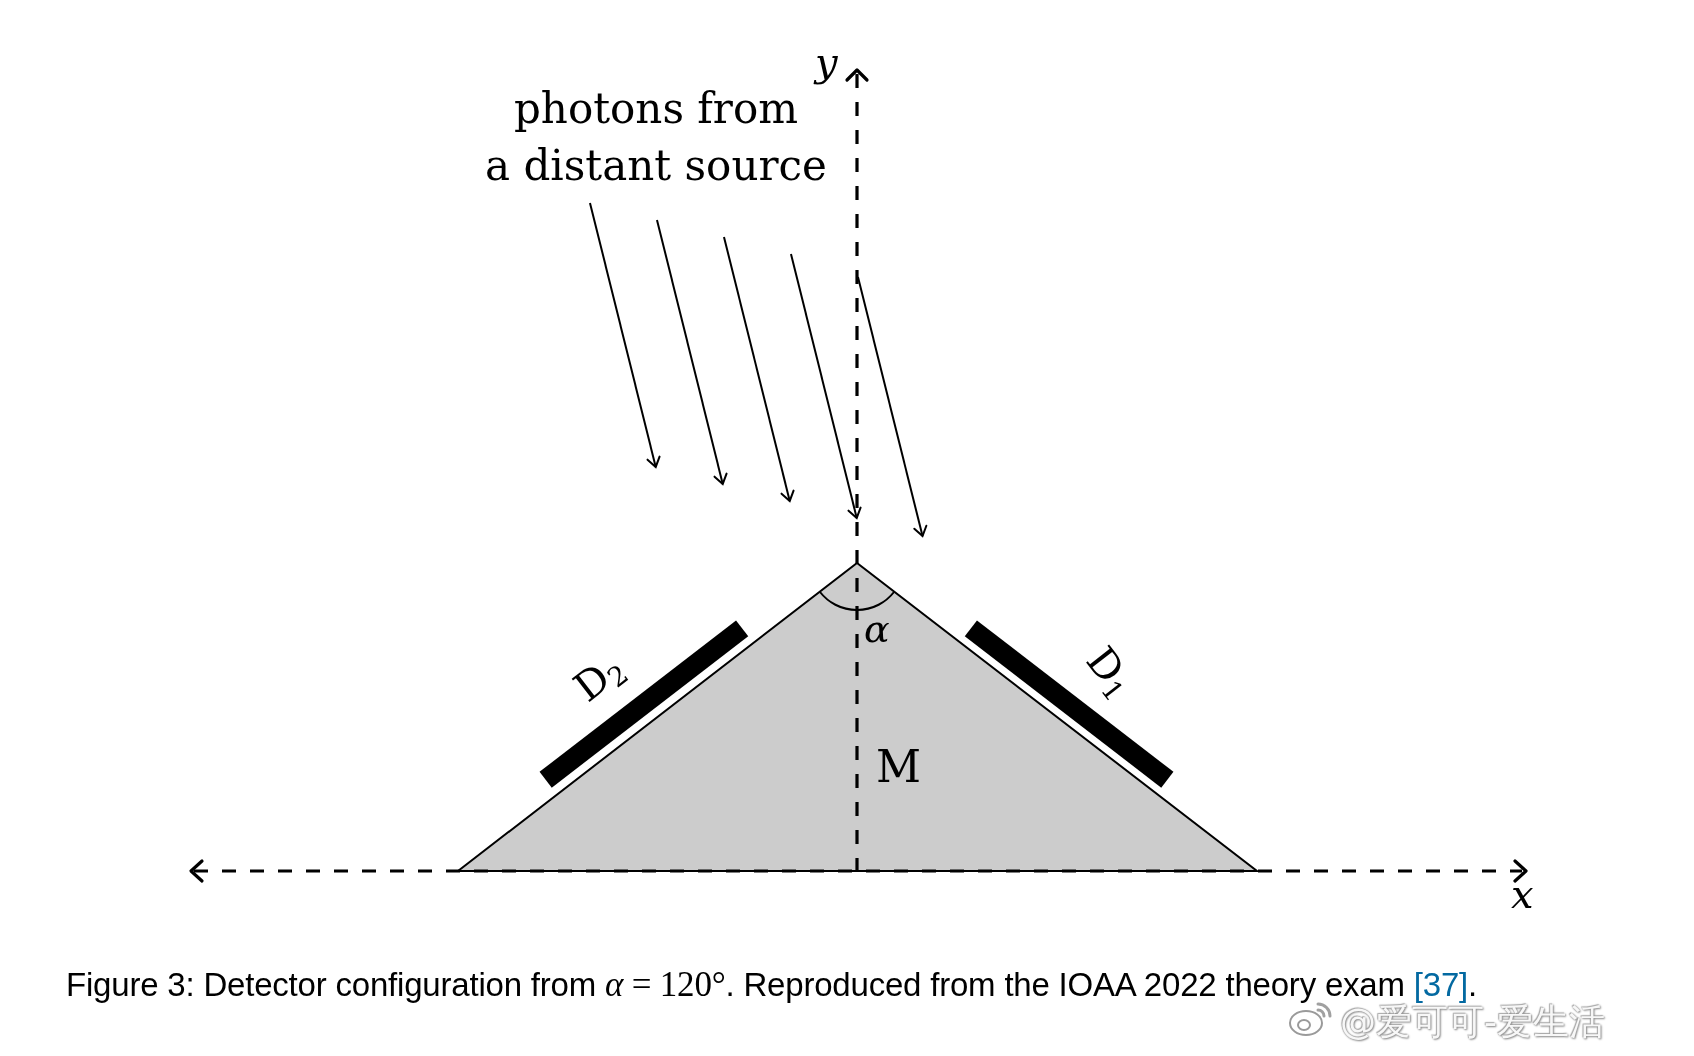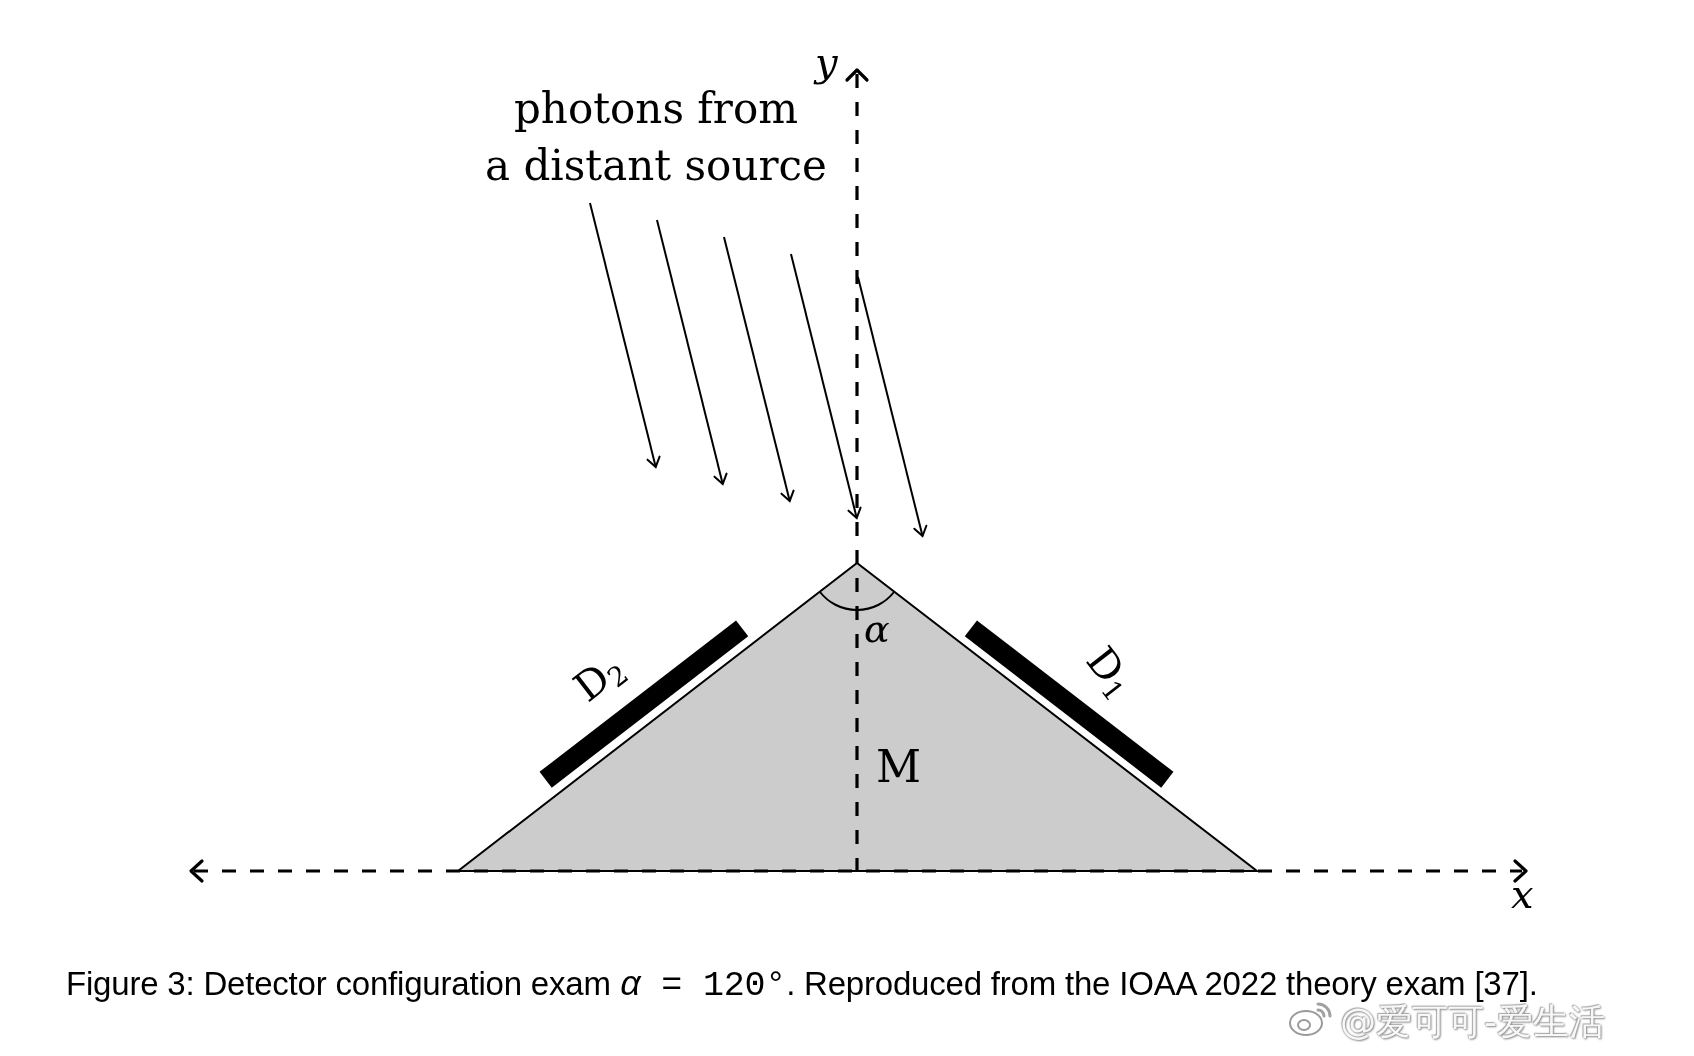--- a/index.html
+++ b/index.html
@@ -6,23 +6,23 @@
     body { width: 1694px; height: 1056px; position: relative; overflow: hidden; }
     #figure { position: absolute; left: 0; top: 0; }
     .serif { font-family: "DejaVu Serif", "Liberation Serif", serif; }
     .ital { font-style: italic; }
     #caption {
       position: absolute; left: 66px; top: 965px;
       font-family: "Liberation Sans", sans-serif; font-size: 33px; color: #000;
       white-space: nowrap; letter-spacing: -0.2px;
     }
     #caption .fig-label { font-weight: normal; }
-    #caption .math { font-family: Liberation Mono, monospace; font-size: 35px; }
+    #caption .math { font-family: Liberation Serif, serif; font-size: 35px; }
     #caption .math .var { font-style: italic; }
-    #caption .ref { color: #000000; }
+    #caption .ref { color: #0369a1; }
     #watermark {
       position: absolute; left: 1288px; top: 998px; height: 44px;
       display: flex; gap: 6px;
       font-family: "DejaVu Sans", sans-serif; font-size: 36px;
       color: rgba(255,255,255,0.92);
       text-shadow: 0 0 2px #9a9a9a, 1px 1px 2px #8a8a8a, -1px -1px 1px #b0b0b0;
       white-space: nowrap;
     }
     #watermark svg { display: block; }
   </style>
@@ -72,21 +72,21 @@
   <text class="serif" x="876" y="782" font-size="44">M</text>
 
   <g transform="translate(595,680) rotate(-37.6)">
     <text class="serif" x="-20" y="14" font-size="40"><tspan>D</tspan><tspan font-size="27" dy="6">2</tspan></text>
   </g>
   <g transform="translate(1108,668) rotate(52)">
     <text class="serif" x="-20" y="14" font-size="40"><tspan>D</tspan><tspan font-size="27" dy="6">1</tspan></text>
   </g>
 </svg>
 
-<div id="caption"><span class="fig-label">Figure 3:</span><span> Detector configuration exam </span><span class="math"><span class="var">α</span><span> = 120°</span></span><span>. Reproduced from the IOAA 2022 theory exam </span><span class="ref">[37]</span><span>.</span></div>
+<div id="caption"><span class="fig-label">Figure 3:</span><span> Detector configuration from </span><span class="math"><span class="var">α</span><span> = 120°</span></span><span>. Reproduced from the IOAA 2022 theory exam </span><span class="ref">[37]</span><span>.</span></div>
 
 <div id="watermark">
   <svg width="46" height="40" viewBox="0 0 46 40">
     <ellipse cx="18" cy="25" rx="16" ry="12" fill="rgba(255,255,255,0.9)" stroke="#9a9a9a" stroke-width="2"></ellipse>
     <ellipse cx="16" cy="27" rx="6" ry="5" fill="none" stroke="#9a9a9a" stroke-width="2"></ellipse>
     <path d="M30 6 A 12 12 0 0 1 42 18" fill="none" stroke="#a0a0a0" stroke-width="3" stroke-linecap="round"></path>
     <path d="M30 12 A 6 6 0 0 1 36 18" fill="none" stroke="#a0a0a0" stroke-width="3" stroke-linecap="round"></path>
   </svg>
   <span>@爱可可-爱生活</span>
 </div>

